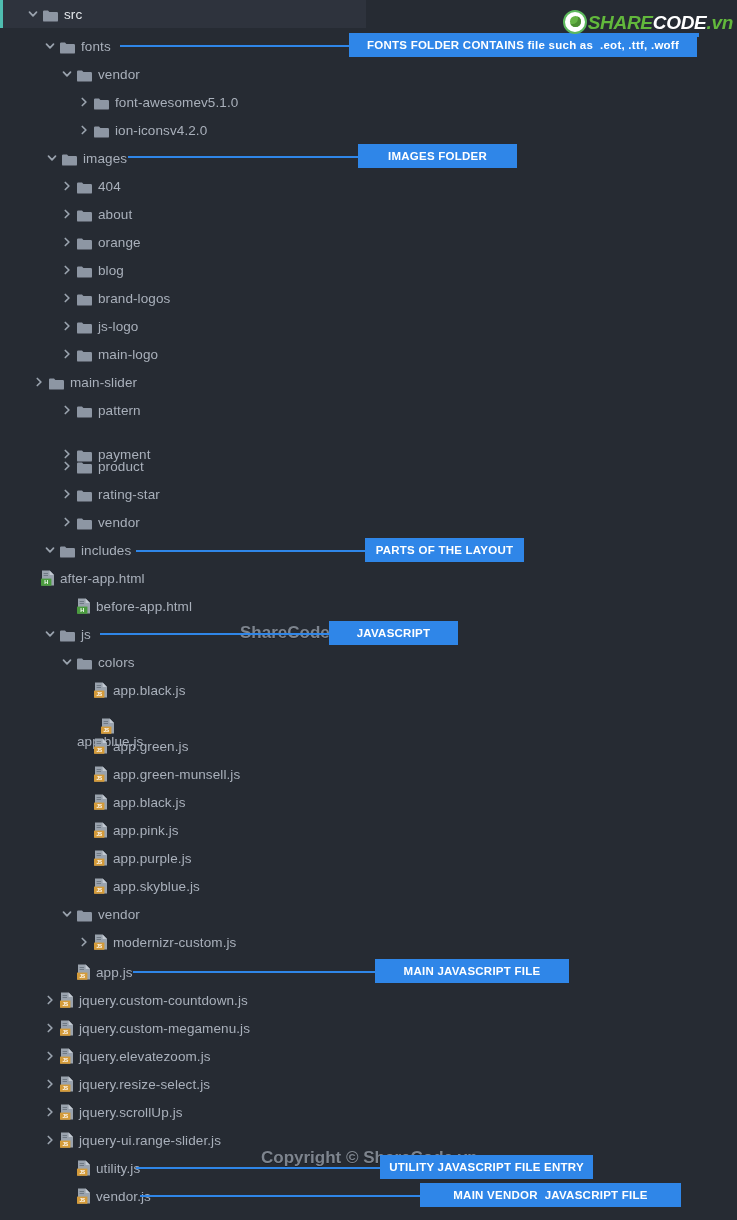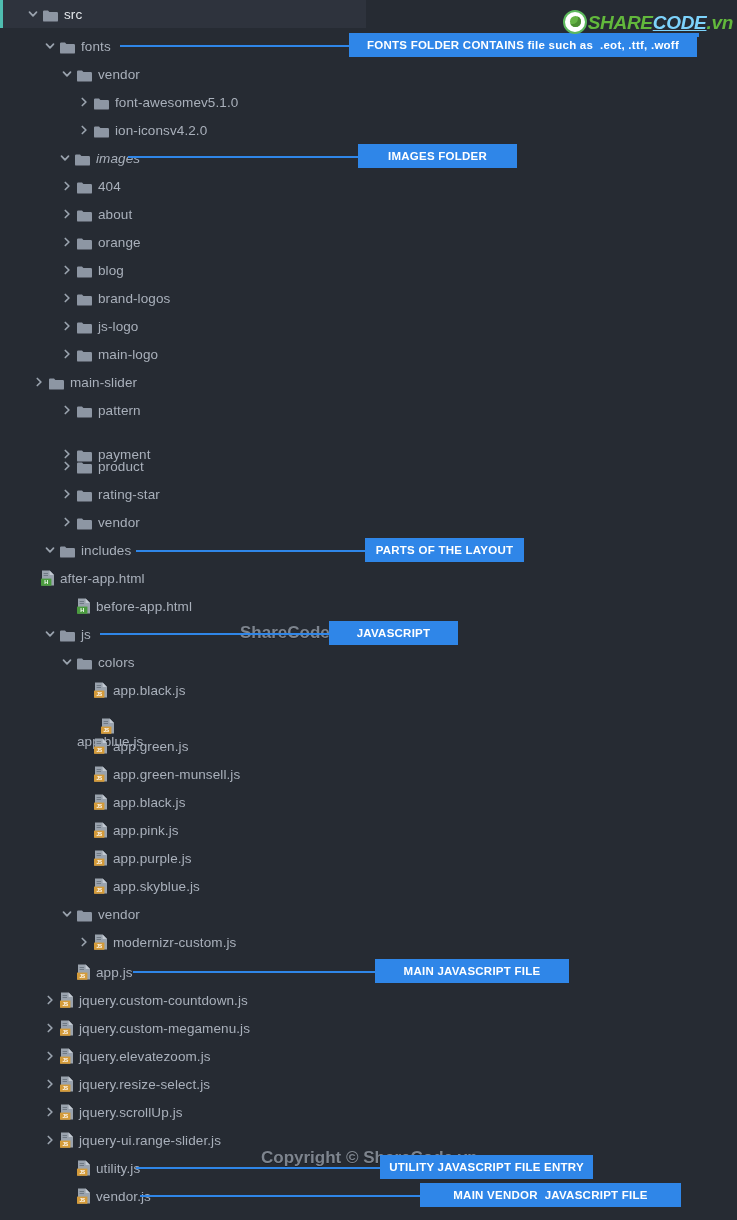--- a/index.html
+++ b/index.html
@@ -108,21 +108,21 @@
     border-radius: 50%;
     background: #66b345;
     box-shadow: inset -3px -3px 0 #4b8f32;
   }
   #logo .wordmark {
     font-size: 19px; font-weight: bold; font-style: italic;
     letter-spacing: -.3px;
     line-height: 1;
   }
   #logo .s1 { color: #62b83c; }
-  #logo .s2 { color: #7dd3fc; text-decoration: underline; }
+  #logo .s2 { color: #ffffff; }
   #logo .s3 { color: #62b83c; }
   #logo .underbar {
     position: absolute;
     left: 26px; bottom: -2px;
     width: 110px; height: 4px;
     background: #2f86e8;
   }
 </style>
 </head>
 <body>
@@ -189,21 +189,21 @@
               <path d="M5.3 3.5 L8.9 7 L5.3 10.5" fill="none" stroke="#9aa3ae" stroke-width="1.7" stroke-linecap="round" stroke-linejoin="round"></path>
             </svg>
           </span>
           <span class="folder-ico"><svg width="15" height="12" viewBox="0 0 15 12">
               <path d="M0 1.6 A1.2 1.2 0 0 1 1.2 0.4 H5 L6.4 2 H13.8 A1.2 1.2 0 0 1 15 3.2 V10.4 A1.2 1.2 0 0 1 13.8 11.6 H1.2 A1.2 1.2 0 0 1 0 10.4 Z" fill="#8d96a3"></path>
             </svg></span>
           <span class="label">ion-iconsv4.2.0</span>
         </div>
       </div>
       <div class="row" style="top: 144px;">
-        <div class="row-inner" style="padding-left: 58px; font-style: italic;">
+        <div class="row-inner" style="padding-left: 45px;">
           <span class="chev">
             <svg width="14" height="14" viewBox="0 0 14 14">
               <path d="M3.5 5.2 L7 8.8 L10.5 5.2" fill="none" stroke="#9aa3ae" stroke-width="1.7" stroke-linecap="round" stroke-linejoin="round"></path>
             </svg>
           </span>
           <span class="folder-ico"><svg width="15" height="12" viewBox="0 0 15 12">
               <path d="M0 1.6 A1.2 1.2 0 0 1 1.2 0.4 H5 L6.4 2 H13.8 A1.2 1.2 0 0 1 15 3.2 V10.4 A1.2 1.2 0 0 1 13.8 11.6 H1.2 A1.2 1.2 0 0 1 0 10.4 Z" fill="#8d96a3"></path>
             </svg></span>
           <span class="label">images</span>
         </div>

